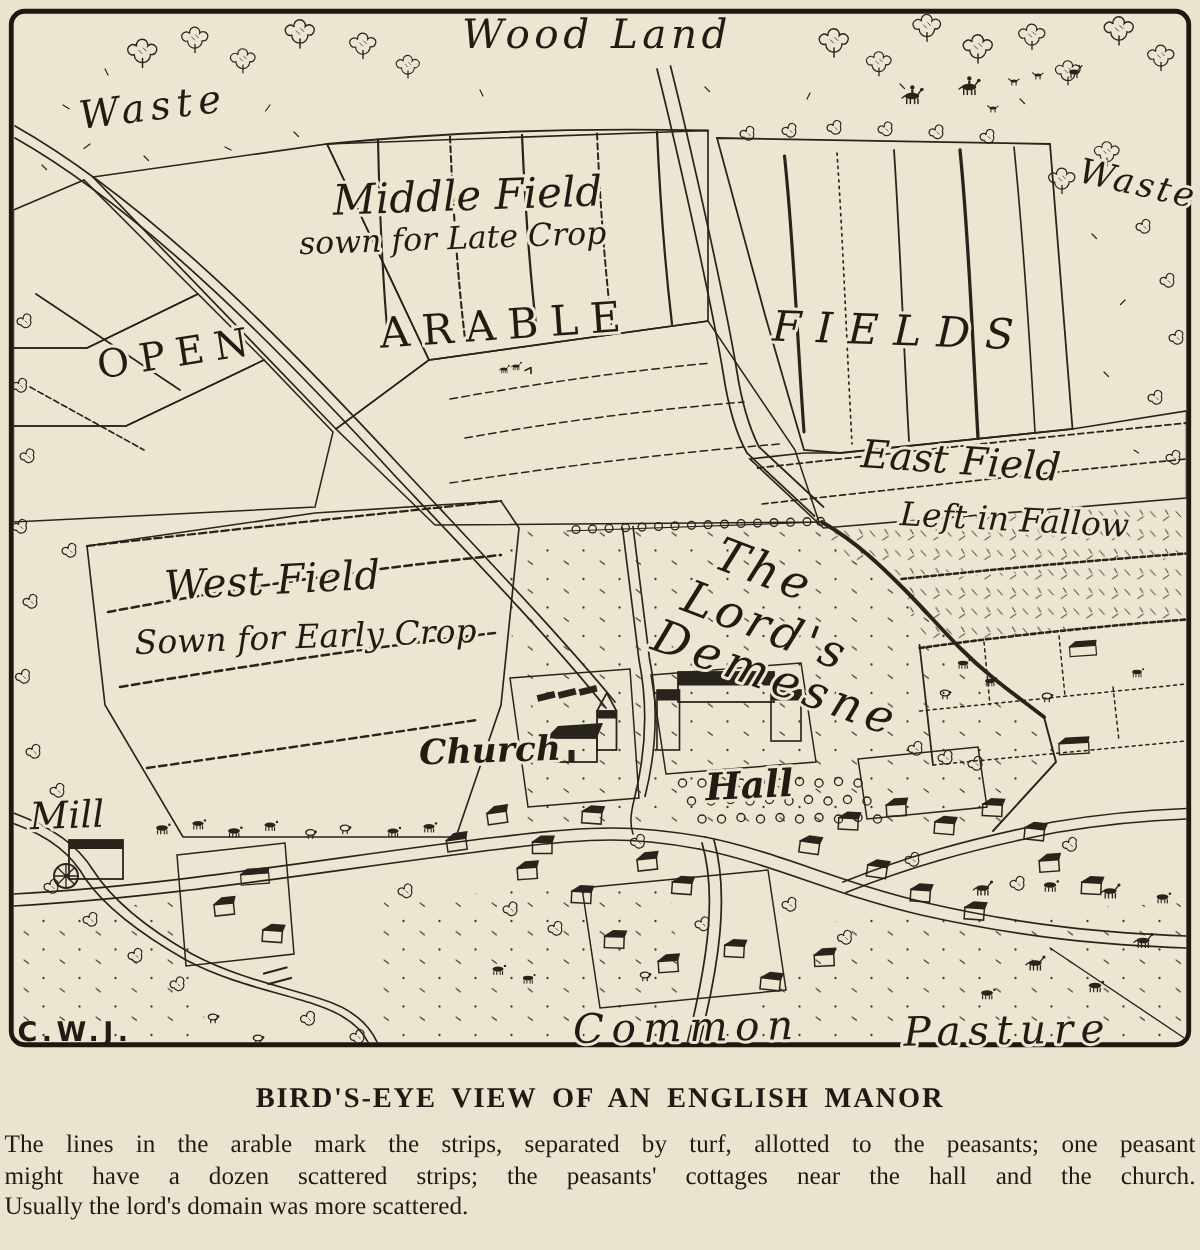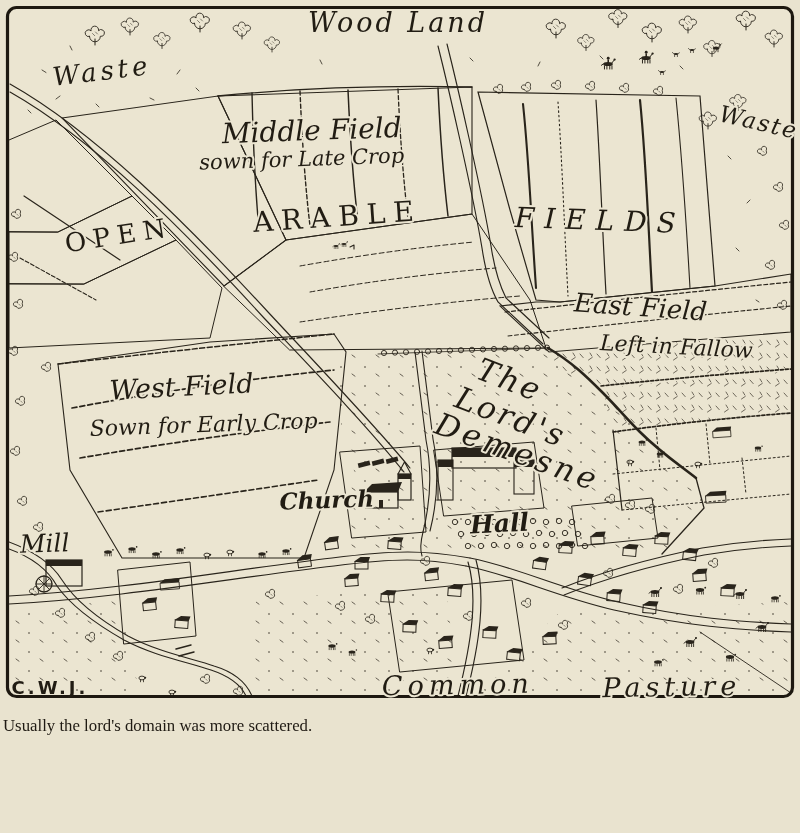--- a/index.html
+++ b/index.html
@@ -459,18 +459,21 @@
     <text class="lbl it b" x="327" y="508" font-size="23" transform="rotate(-2 327 508)">Church</text>
     <text class="lbl it b" x="500" y="532" font-size="25" transform="rotate(-3 500 532)">Hall</text>
     <text class="lbl it" x="45" y="552" font-size="25" transform="rotate(-2 45 552)">Mill</text>
     <text class="lbl it" x="458" y="694" font-size="27" letter-spacing="5" transform="rotate(-1 458 694)">Common</text>
     <text class="lbl it" x="672" y="696" font-size="27" letter-spacing="5" transform="rotate(-1 672 696)">Pasture</text>
     <text class="sig" x="50" y="694" font-size="18" letter-spacing="3">C.W.J.</text>
   </g>
 </svg>
 
 <figcaption class="cap">
+  <div class="cap-title">BIRD'S-EYE VIEW OF AN ENGLISH MANOR</div>
   <div class="cap-body">
+    <div class="jl">The lines in the arable mark the strips, separated by turf, allotted to the peasants; one peasant</div>
+    <div class="jl">might have a dozen scattered strips; the peasants' cottages near the hall and the church.</div>
     <div class="cl">Usually the lord's domain was more scattered.</div>
   </div>
 </figcaption>
 </figure>
 </div>
 
 </body></html>

